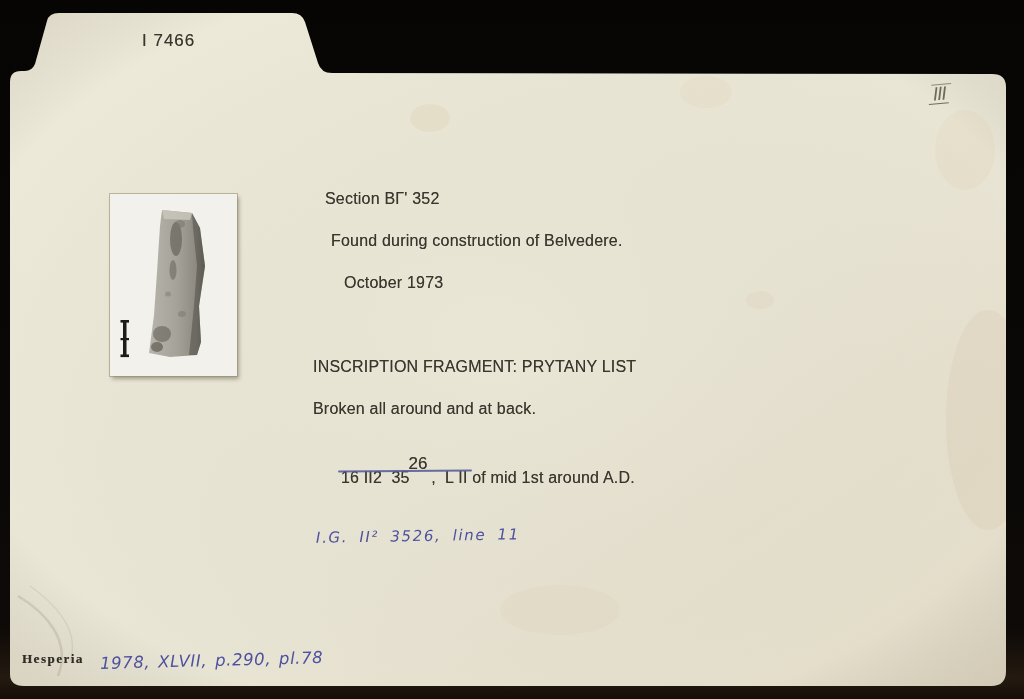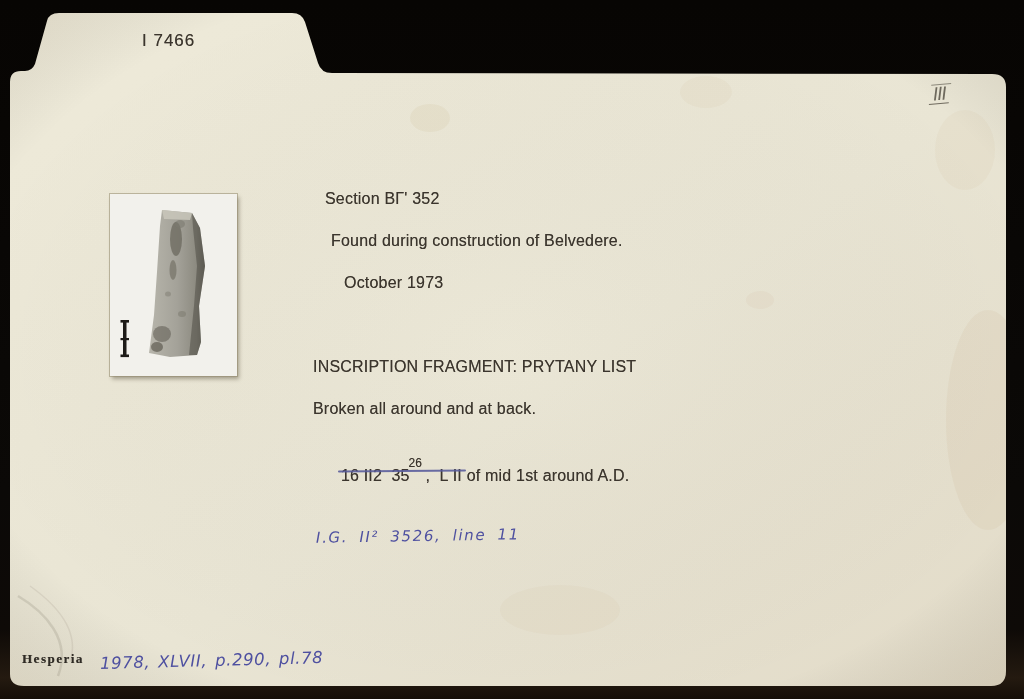--- a/index.html
+++ b/index.html
@@ -21,21 +21,21 @@
   }
   .catalog{font-size:17px;letter-spacing:1px;}
   .indent{padding-left:12px;}
 
   
   .struck{position:relative;display:inline-block;}
   .struck::after{
     content:"";position:absolute;left:-3px;right:-4px;top:10px;height:2.2px;
     background:rgba(86,90,155,.88);transform:rotate(-.5deg);border-radius:2px;
   }
-  sup.ts{font-size:12px;position:relative;top:-8px;margin:0 -1px;letter-spacing:0;}
+  sup.ts{font-size:17px;position:relative;top:-8px;margin:0 -1px;letter-spacing:0;}
 
   
   .handwritten{
     color:var(--blue-ink,#4e50a0);
     font-family:"DejaVu Sans",sans-serif;font-style:italic;
   }
   .ref-note{font-size:15px;letter-spacing:1.6px;word-spacing:5px;transform:rotate(-1deg);}
   .citation{font-size:16.5px;letter-spacing:.6px;word-spacing:2px;transform:rotate(-1.5deg);}
 
   

